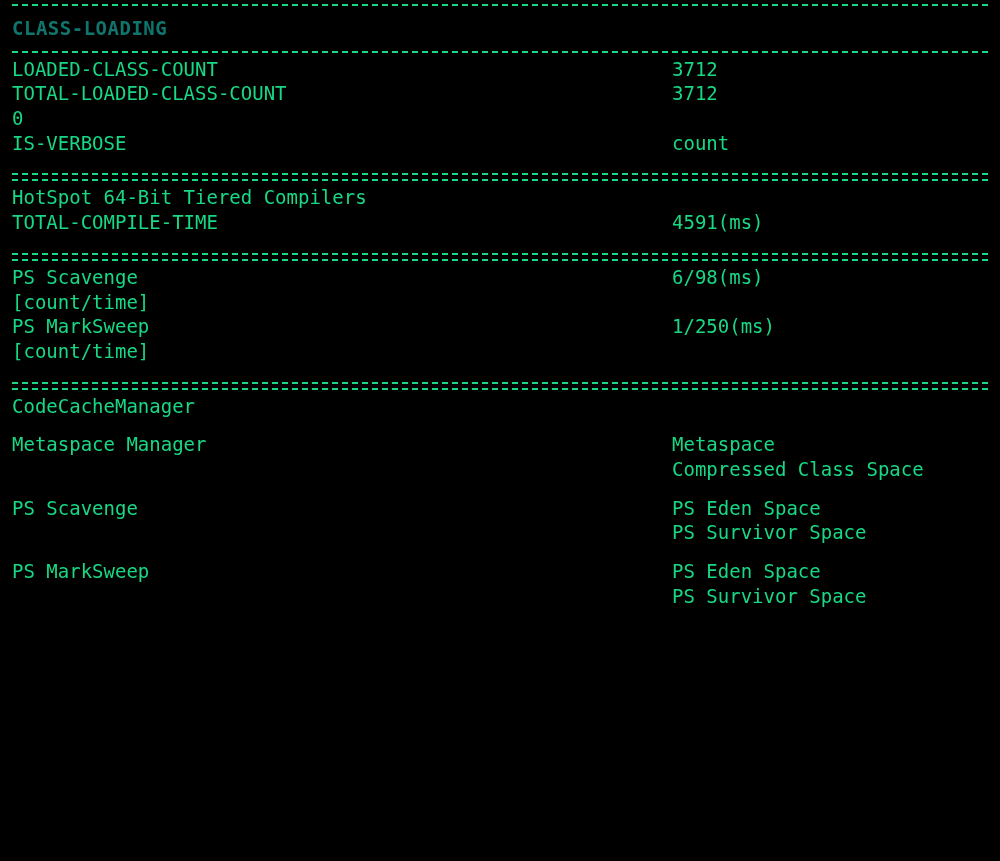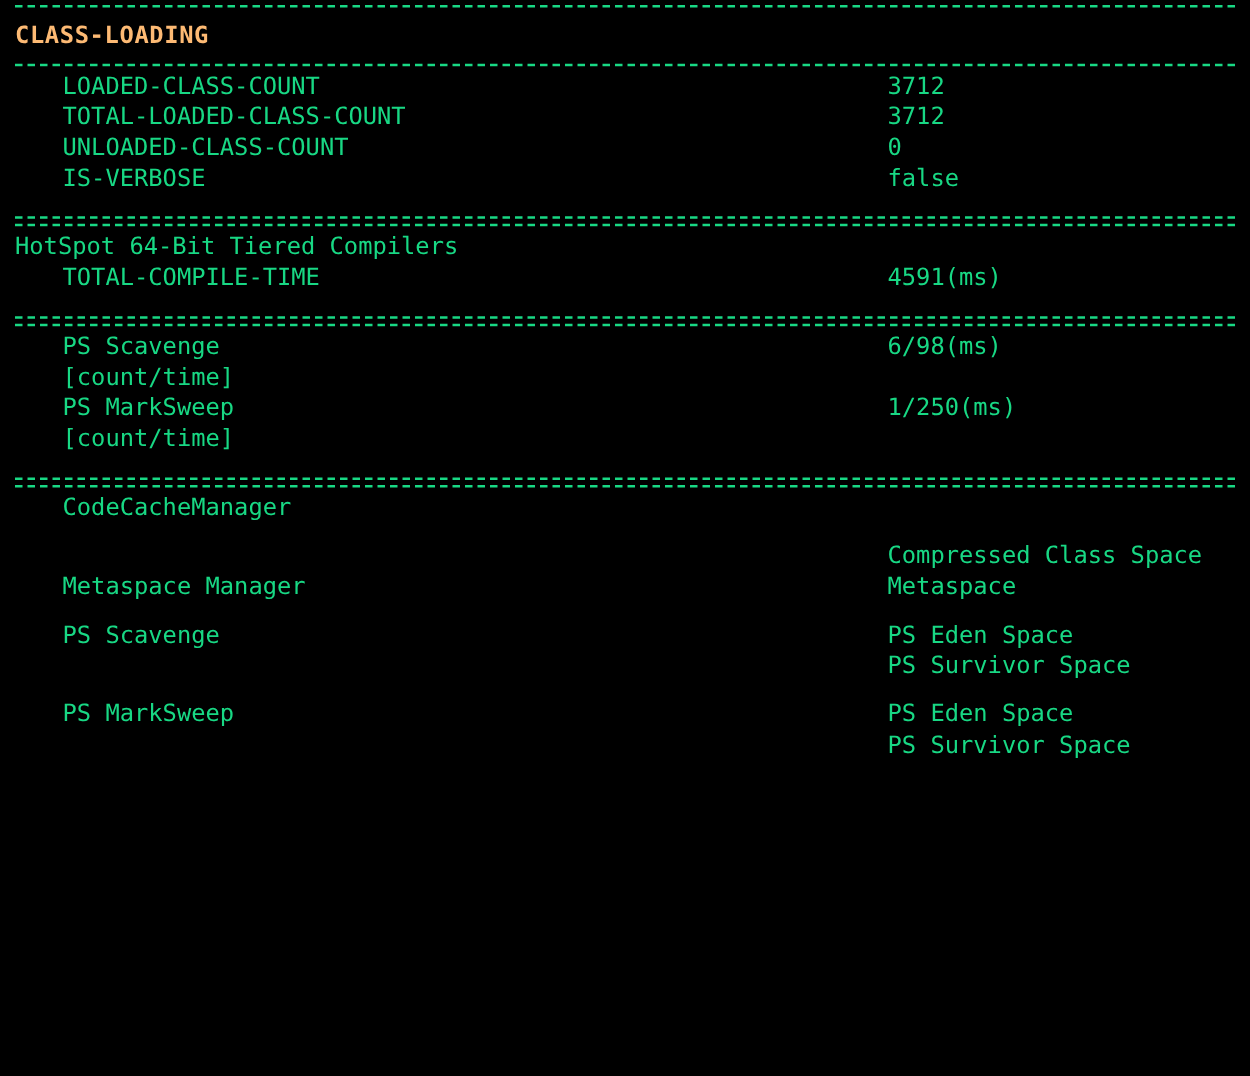--- a/index.html
+++ b/index.html
@@ -14,32 +14,31 @@
   }
   .wrap{
     padding:0 12px 12px 12px;
   }
   .hr{
     border:none;
     border-top:2px dashed #18d884;
     margin:4px 0;
   }
   .section-title{
-    color:#fdba74;
+    color:#0f766e;
     font-weight:bold;
     padding:6px 0;
     letter-spacing:0.5px;
   }
   .kv-row{
     display:flex;
   }
   .kv-key{
     flex:0 0 660px;
     white-space:pre;
-    margin-left:38px;
   }
   .kv-val{
     flex:1 1 auto;
     white-space:pre;
   }
   .spacer{
     height:14px;
   }
 </style>
 </head>
@@ -53,26 +52,25 @@
   <div>
     <div class="kv-row">
       <div class="kv-key">LOADED-CLASS-COUNT</div>
       <div class="kv-val">3712</div>
     </div>
     <div class="kv-row">
       <div class="kv-key">TOTAL-LOADED-CLASS-COUNT</div>
       <div class="kv-val">3712</div>
     </div>
     <div class="kv-row">
-      <div class="kv-key">UNLOADED-CLASS-COUNT</div>
       <div class="kv-val">0</div>
     </div>
     <div class="kv-row">
       <div class="kv-key">IS-VERBOSE</div>
-      <div class="kv-val">false</div>
+      <div class="kv-val">count</div>
     </div>
   </div>
   <div class="spacer"></div>
 
   <hr class="hr">
   <hr class="hr">
   <div>
     <div class="kv-row">
       <div class="kv-val">HotSpot 64-Bit Tiered Compilers</div>
     </div>
@@ -108,26 +106,26 @@
   <hr class="hr">
   <hr class="hr">
   <div>
 
     <div class="kv-row">
       <div class="kv-key">CodeCacheManager</div>
     </div>
     <div class="spacer"></div>
 
     <div class="kv-row">
+      <div class="kv-key">Metaspace Manager</div>
+      <div class="kv-val">Metaspace</div>
+    </div>
+    <div class="kv-row">
       <div class="kv-key"></div>
       <div class="kv-val">Compressed Class Space</div>
-    </div>
-    <div class="kv-row">
-      <div class="kv-key">Metaspace Manager</div>
-      <div class="kv-val">Metaspace</div>
     </div>
     <div class="spacer"></div>
 
     <div class="kv-row">
       <div class="kv-key">PS Scavenge</div>
       <div class="kv-val">PS Eden Space</div>
     </div>
     <div class="kv-row">
       <div class="kv-key"></div>
       <div class="kv-val">PS Survivor Space</div>

